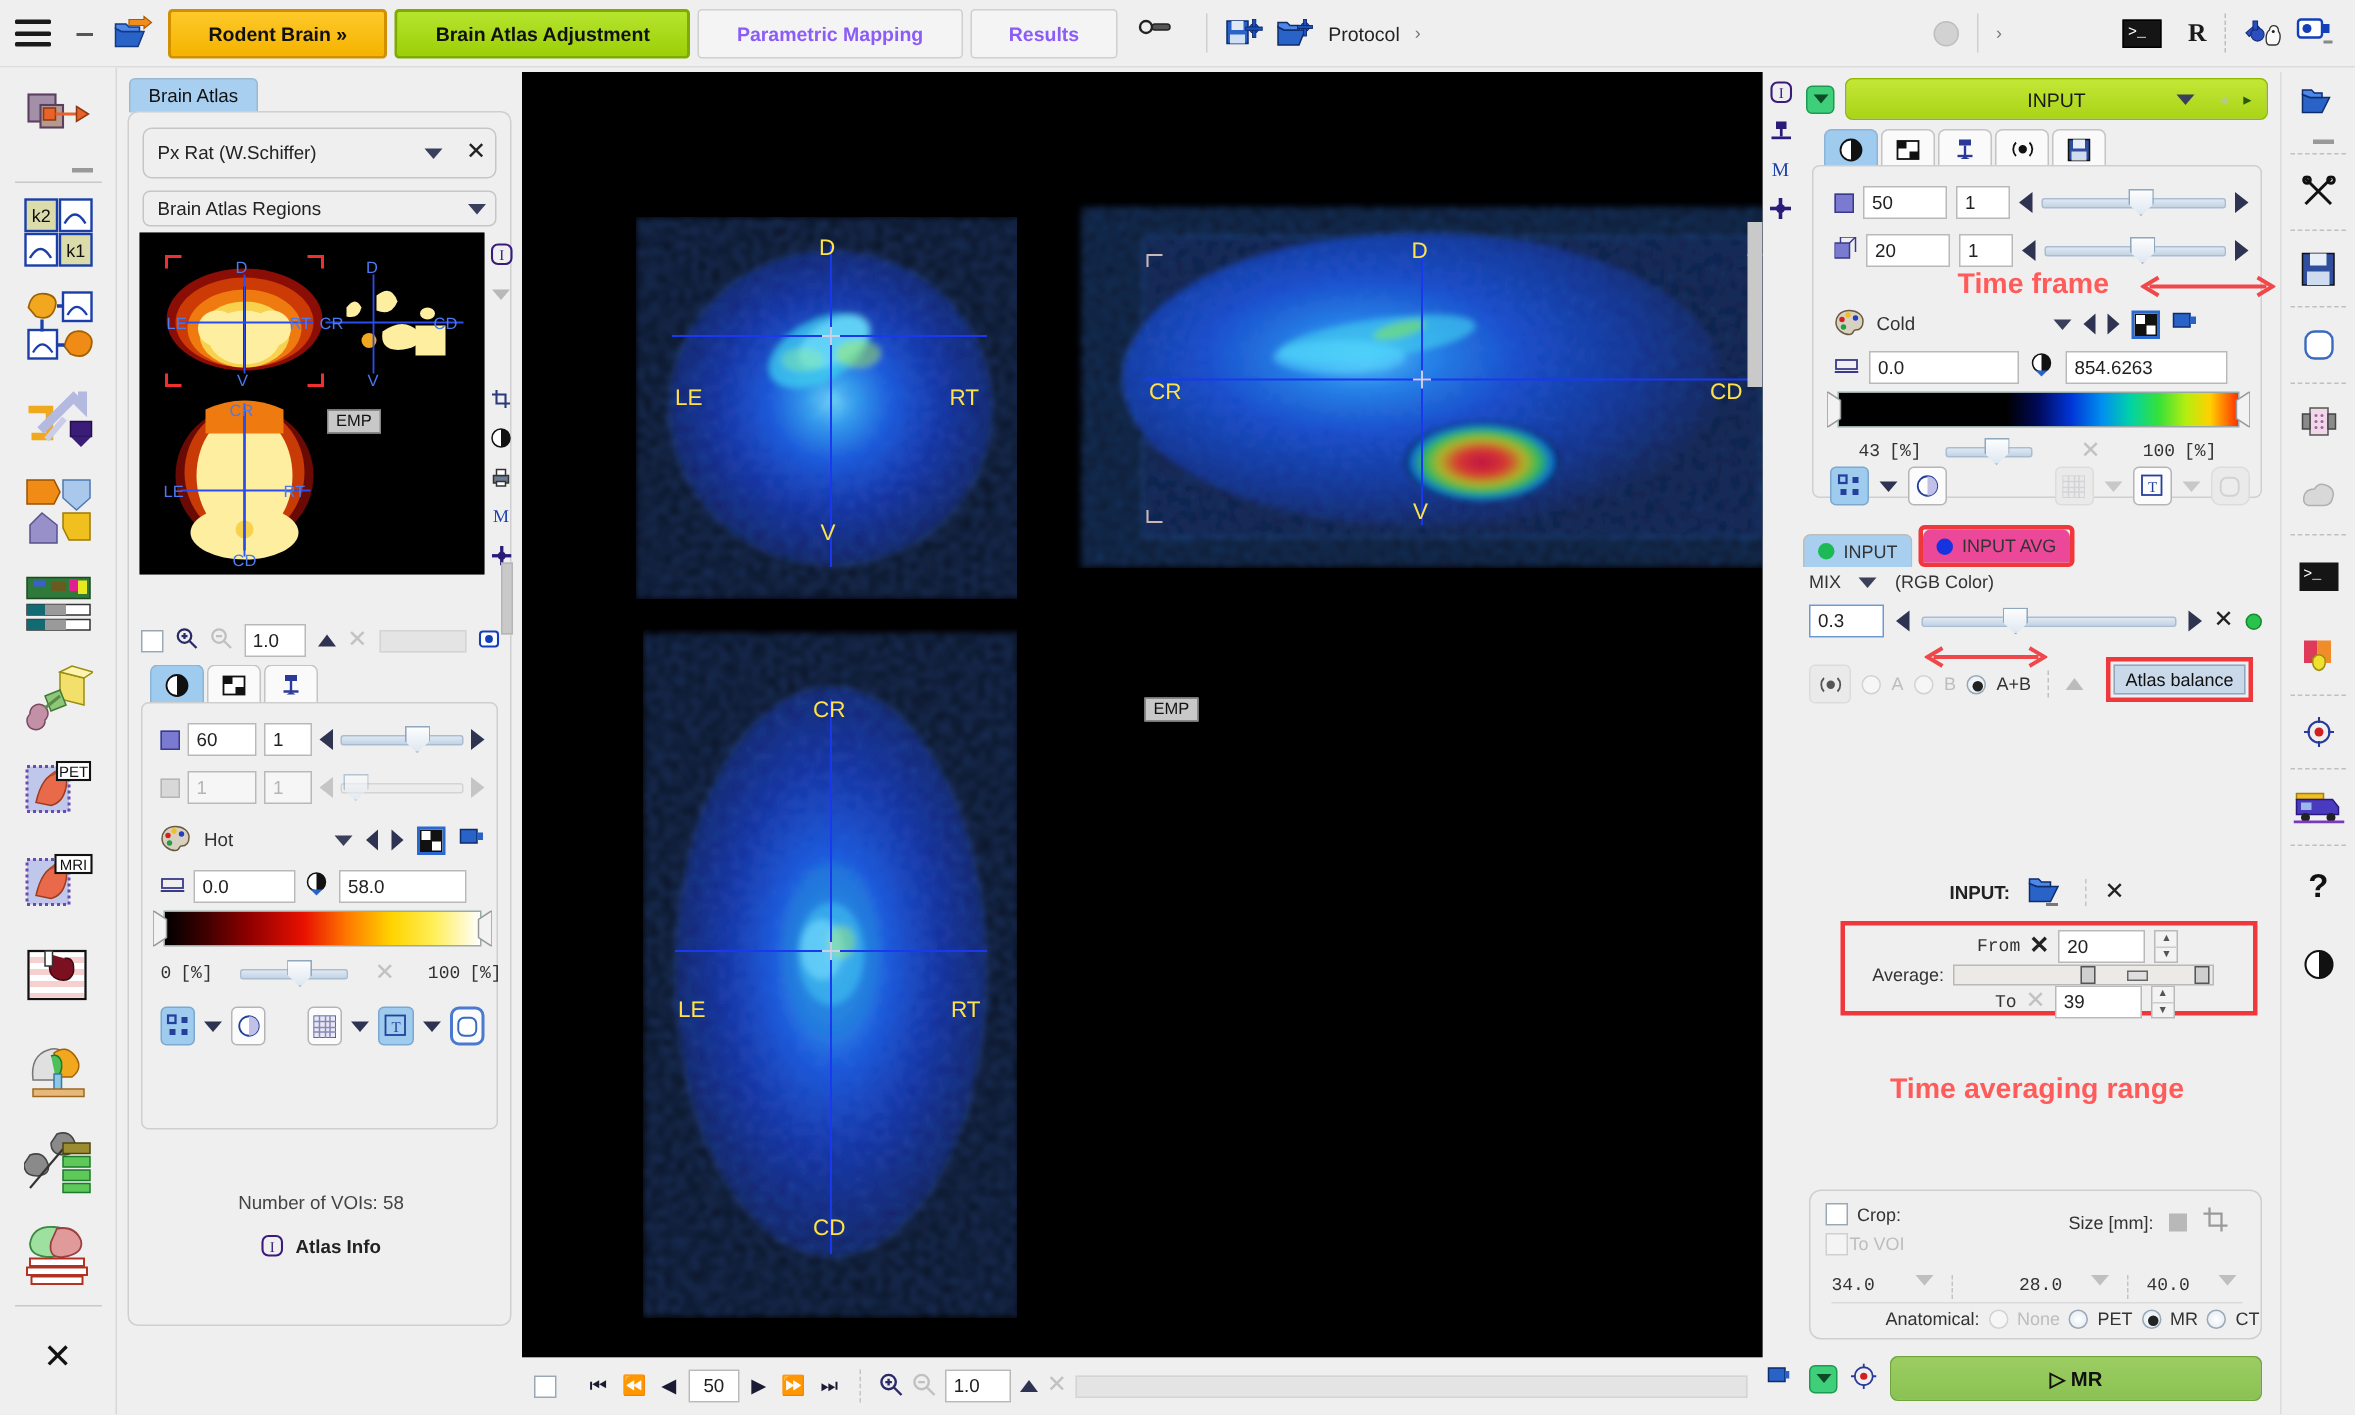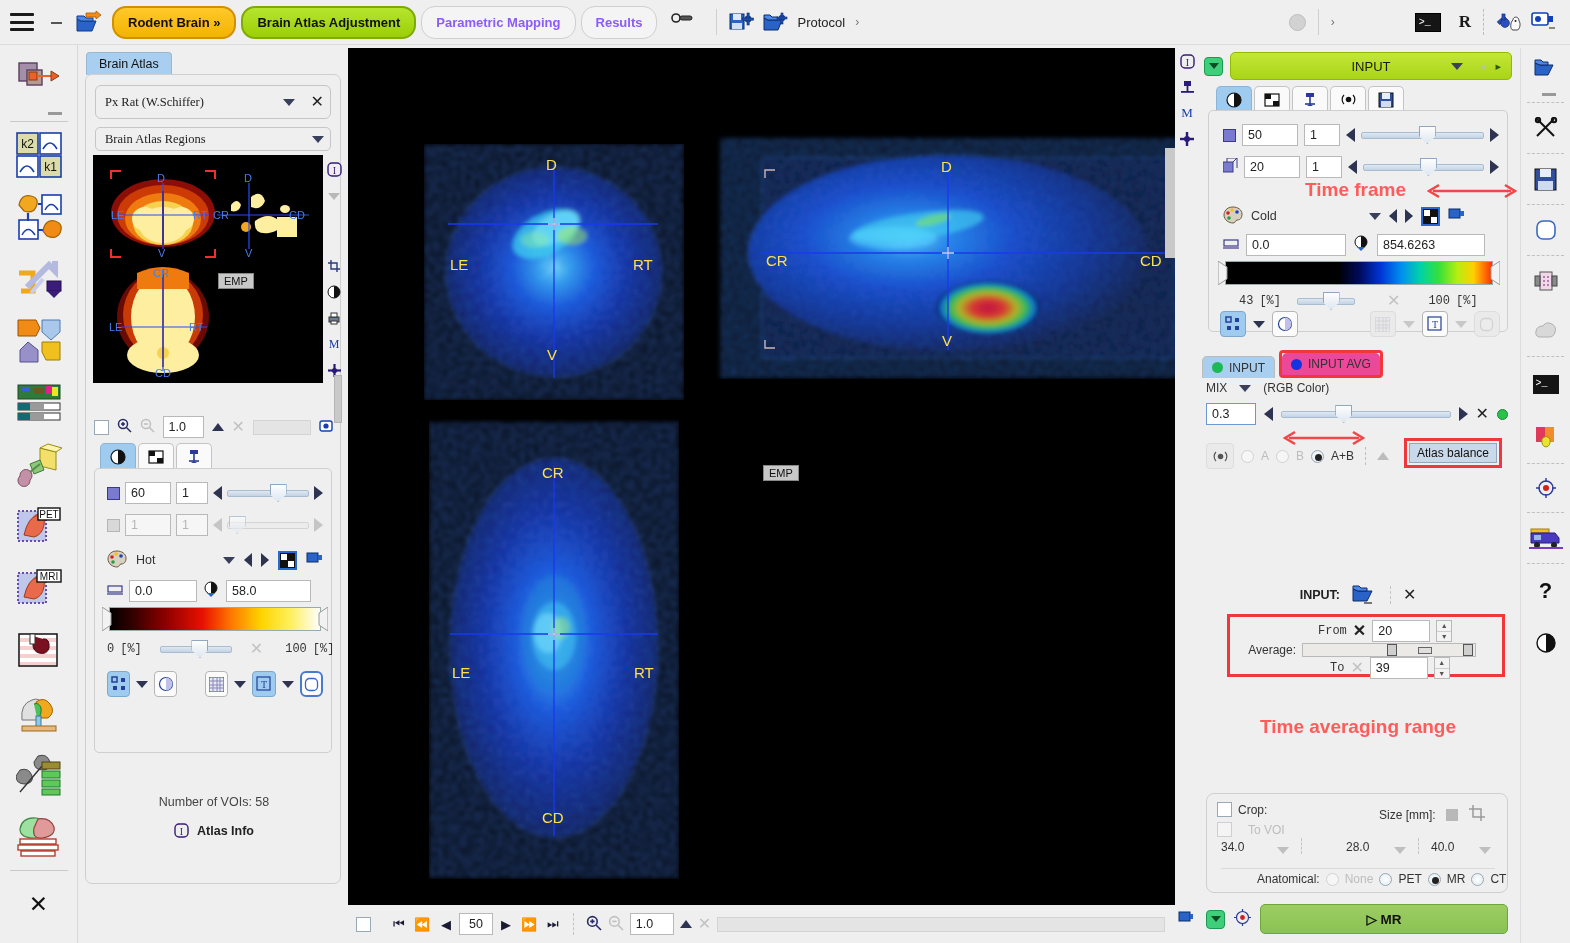--- a/index.html
+++ b/index.html
@@ -21,21 +21,21 @@
     display: flex; align-items: center;
   }
   .hamburger { width: 24px; height: 18px; margin-left: 10px; margin-right: 16px;
     display: flex; flex-direction: column; justify-content: space-between; cursor: pointer; }
   .hamburger i { display: block; height: 3px; background: #1a1a1a; border-radius: 1px; }
   .minus-ic { width: 14px; height: 14px; margin-right: 12px; position: relative; }
   .minus-ic::after { content: ""; position: absolute; left: 1px; top: 7px; width: 11px; height: 2px; background: #555; }
   .folder-arrow { width: 26px; height: 24px; margin-right: 10px; position: relative; }
 
   .tabbtn {
-    height: 33px; border-radius: 14px; padding: 0 14px;
+    height: 33px; border-radius: 3px; padding: 0 25px;
     display: flex; align-items: center; justify-content: center;
     font-size: 13px; font-weight: bold; cursor: pointer;
     margin-right: 5px; white-space: nowrap;
   }
   .tab-orange { background: #fbbc05; border: 2px solid #d09000; color: #111;
      background: linear-gradient(#fec92a,#f5b300); }
   .tab-green { background: #a6d916; border: 2px solid #7fab00; color: #111;
      background: linear-gradient(#b6e52e,#9ccf07); }
   .tab-grey { background: #f4f4f4; border: 1px solid #cfcfcf; color: #8b5cf6; font-weight: bold; }
 
@@ -73,21 +73,21 @@
     border-radius: 4px 4px 0 0; padding: 4px 12px 4px 12px; font-size: 12.5px; color: #111;
     cursor: pointer;
   }
   .groupbox { border: 1px solid #cfcfcf; border-radius: 7px; background: #efefef; }
 
   .combo {
     border: 1px solid #c6c6c6; border-radius: 5px; background: #efefef;
     height: 24px; display: flex; align-items: center; padding: 0 6px 0 9px;
     font-size: 12.5px; color: #222; cursor: pointer;
   }
-  .combo .cv { flex: 1; font-family: Liberation Serif, serif; }
+  .combo .cv { flex: 1; }
   .caret { width: 0; height: 0; border-left: 6px solid transparent; border-right: 6px solid transparent;
      border-top: 7px solid #3a3f5c; }
   .caret.dis { border-top-color: #bfbfbf; }
   .xbtn { font-size: 16px; color: #222; cursor: pointer; line-height: 1; font-weight: 300; }
   .xbtn.dis { color: #c2c2c2; }
 
   .imgbox { background: #000; position: relative; overflow: hidden; }
 
   .minitabs { display: flex; gap: 2px; padding-left: 6px; }
   .minitab { width: 36px; height: 26px; border: 1px solid #c4c4c4; border-bottom: none;
@@ -1233,35 +1233,35 @@
       </div>
     </div>
 
     <div style="position:absolute;left:0;top:668px;width:320px;text-align:center;font-size:19px;font-weight:bold;color:#ff5b5b;">Time averaging range</div>
 
     <div class="groupbox" style="position:absolute;left:8px;top:745px;width:302px;height:100px;border-radius:8px;">
       <div style="position:absolute;left:10px;top:8px;display:flex;align-items:center;gap:6px;">
         <span class="chk"></span>
         <span class="lbl">Crop:</span>
       </div>
-      <div style="position:absolute;left:10px;top:28px;display:flex;align-items:center;gap:16px;">
+      <div style="position:absolute;left:10px;top:28px;display:flex;align-items:flex-start;gap:1px;">
         <span class="chk dis"></span>
         <span class="lbl lbl-dis">To VOI</span>
       </div>
       <div style="position:absolute;left:172px;top:10px;display:flex;align-items:center;gap:10px;">
         <span class="lbl">Size [mm]:</span>
         <span style="width:12px;height:12px;background:#b8b8b8;"></span>
         <span>
           <svg width="18" height="18" viewBox="0 0 18 18" fill="none" stroke="#9a9a9a" stroke-width="1.5">
               <path d="M5 1 L5 13 L17 13"></path>
               <path d="M1 5 L13 5 L13 17"></path>
             </svg>
         </span>
       </div>
-      <div style="position:absolute;left:14px;top:36px;width:278px;height:24px;display:flex;align-items:flex-end;">
+      <div style="position:absolute;left:14px;top:56px;width:278px;height:24px;display:flex;align-items:flex-start;font-family:Liberation Mono, monospace;">
         <span class="lbl" style="width:56px;">34.0</span>
         <span class="caret dis"></span>
         <span style="width:1px;height:16px;border-left:1px dashed #c4c4c4;margin:0 12px;"></span>
         <span class="lbl" style="width:48px;margin-left:32px;">28.0</span>
         <span class="caret dis"></span>
         <span style="width:1px;height:16px;border-left:1px dashed #c4c4c4;margin:0 12px;"></span>
         <span class="lbl" style="width:48px;">40.0</span>
         <span class="caret dis"></span>
       </div>
       <div style="position:absolute;left:14px;top:74px;width:274px;border-top:1px solid #dadada;"></div>

